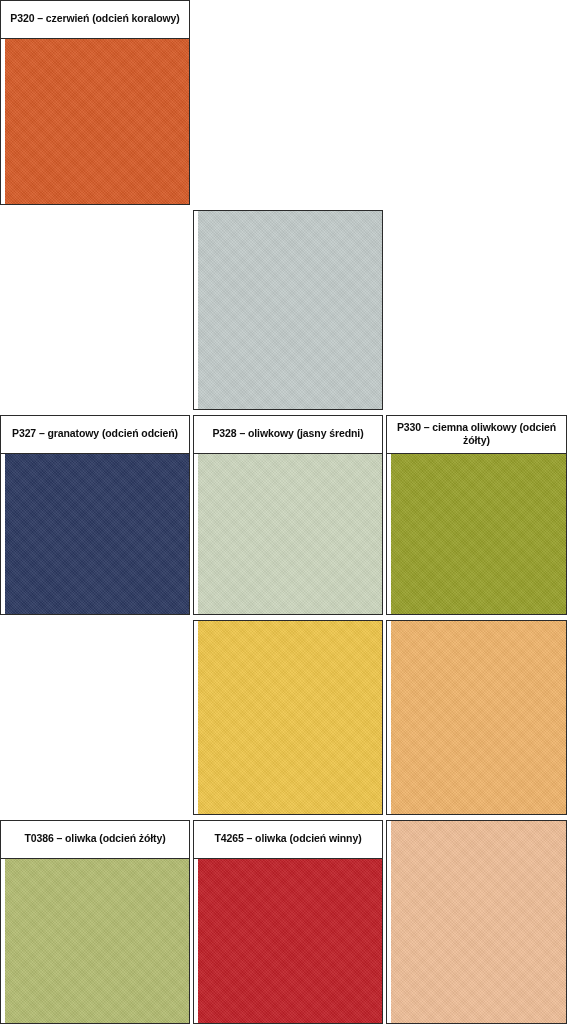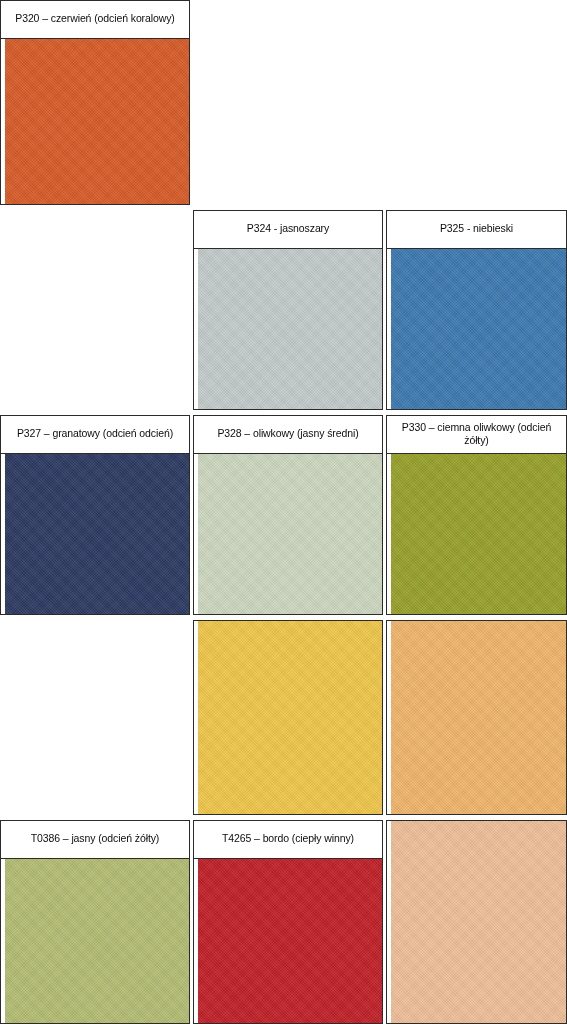--- a/index.html
+++ b/index.html
@@ -43,21 +43,21 @@
     box-sizing: border-box;
     width: 100%;
     min-height: 38px;
     flex: 0 0 auto;
     display: flex;
     align-items: center;
     justify-content: center;
     text-align: center;
     padding: 3px 6px 4px 6px;
     font-size: 10.5px;
-    font-weight: normal;
+    font-weight: bold;
     line-height: 1.28;
     color: #0d0d0d;
     background: #ffffff;
     border-bottom: 1.5px solid #2b2b2b;
     letter-spacing: -0.1px;
   }
 
   .swatch-color {
     flex: 1 1 auto;
     width: 100%;
@@ -92,28 +92,23 @@
   <div class="gap"></div>
   <div class="cell empty"></div>
   <div class="gap"></div>
   <div class="cell empty"></div>
 
   <div class="gap" style="grid-column: 1 / -1;"></div>
 
   <div class="cell empty"></div>
   <div class="gap"></div>
   <div class="cell filled">
-    <div class="swatch-label">P324 - jasnoszary</div>
     <div class="swatch-color" style="background-color: rgb(194, 203, 202);"></div>
   </div>
   <div class="gap"></div>
-  <div class="cell filled">
-    <div class="swatch-label">P325 - niebieski</div>
-    <div class="swatch-color" style="background-color: rgb(61, 121, 176);"></div>
-  </div>
 
   <div class="gap" style="grid-column: 1 / -1;"></div>
 
   <div class="cell filled">
     <div class="swatch-label">P327 – granatowy (odcień odcień)</div>
     <div class="swatch-color" style="background-color: rgb(44, 57, 97);"></div>
   </div>
   <div class="gap"></div>
   <div class="cell filled">
     <div class="swatch-label">P328 – oliwkowy (jasny średni)</div>
@@ -133,26 +128,26 @@
     <div class="swatch-color" style="background-color: rgb(238, 198, 74);"></div>
   </div>
   <div class="gap"></div>
   <div class="cell filled">
     <div class="swatch-color" style="background-color: rgb(239, 180, 107);"></div>
   </div>
 
   <div class="gap" style="grid-column: 1 / -1;"></div>
 
   <div class="cell filled">
-    <div class="swatch-label">T0386 – jasny (odcień żółty)</div>
+    <div class="swatch-label">T0386 – oliwka (odcień żółty)</div>
     <div class="swatch-color" style="background-color: rgb(179, 188, 114);"></div>
   </div>
   <div class="gap"></div>
   <div class="cell filled">
-    <div class="swatch-label">T4265 – bordo (ciepły winny)</div>
+    <div class="swatch-label">T4265 – oliwka (odcień winny)</div>
     <div class="swatch-color" style="background-color: rgb(192, 32, 40);"></div>
   </div>
   <div class="gap"></div>
   <div class="cell filled">
     <div class="swatch-color" style="background-color: rgb(238, 190, 152);"></div>
   </div>
 
 </div>
 
 </body></html>

